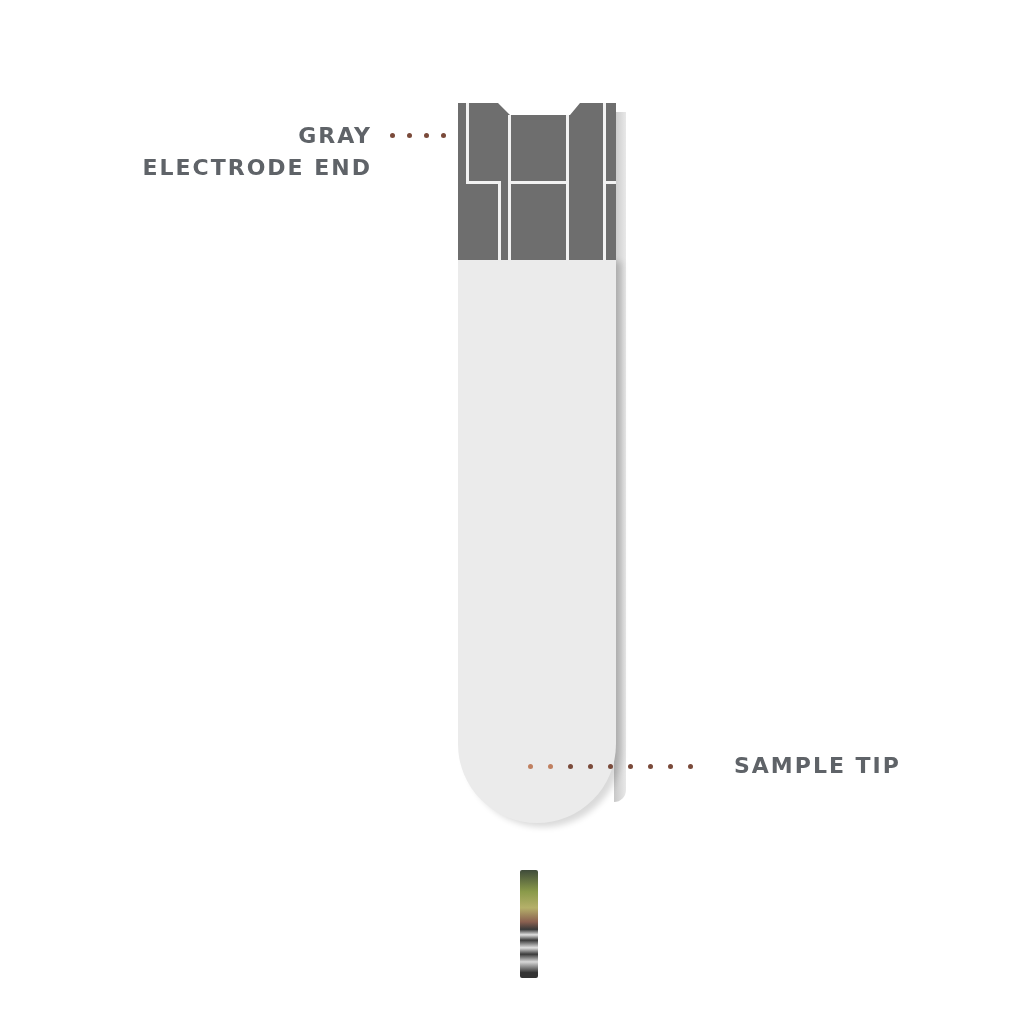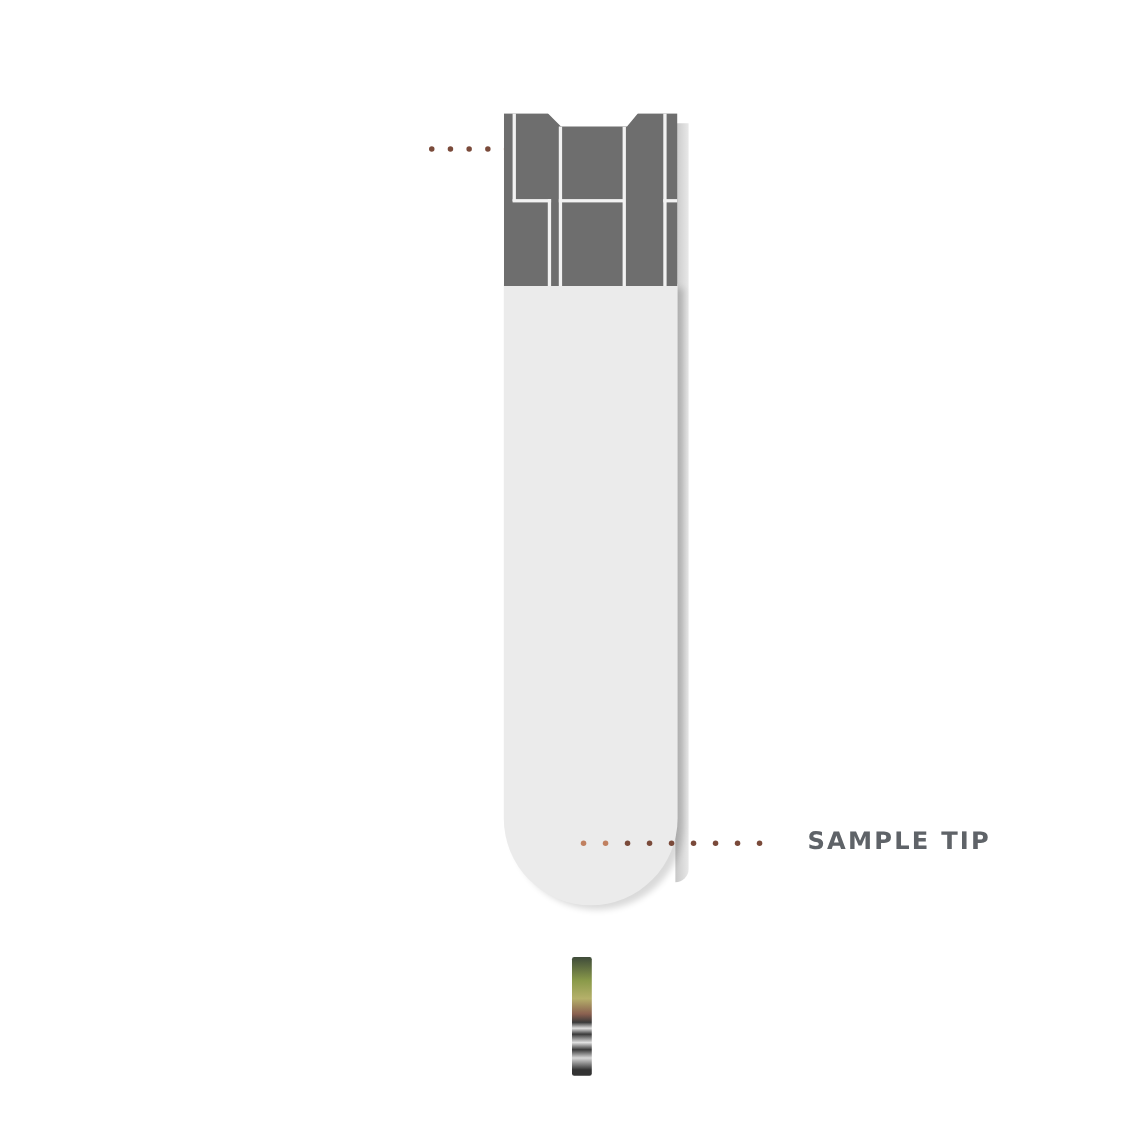--- a/index.html
+++ b/index.html
@@ -14,20 +14,22 @@
   .strip-shadow { position:absolute; left:614px; top:112px; width:12px; height:690px; background:linear-gradient(to right,#c8c8c8,#e8e8e8); border-radius:0 0 40px 0; }
   .strip-body { position:absolute; left:0; top:155px; width:158px; height:565px; background:#ebebeb; border-radius:0 0 80px 80px; box-shadow: 6px 4px 6px rgba(0,0,0,0.15); }
   .electrode { position:absolute; left:0; top:0; width:158px; height:157px; background:#6e6e6e; clip-path: polygon(0 0, 40px 0, 52px 12px, 112px 12px, 122px 0, 158px 0, 158px 157px, 0 157px); }
   .line { position:absolute; background:#f2f2f2; }
   .sample-tip { position:absolute; left:62px; top:612px; width:18px; height:108px; background:linear-gradient(to bottom,#3f4b3a 0%,#8a9a4a 20%,#b5b06a 35%,#8a6050 48%,#3a3a3a 55%,#e0e0e0 60%,#3a3a3a 65%,#e0e0e0 72%,#3a3a3a 78%,#d8d8d8 85%,#333 95%); border-radius:2px; }
 </style>
 </head>
 <body>
 
 <div class="label label-gray">
+  <span>GRAY</span>
+  <span>ELECTRODE END</span>
 </div>
 
 <div class="dots" style="left:390px; top:133px; width:130px;">
   <div class="dot" style="left:0"></div>
   <div class="dot" style="left:17px"></div>
   <div class="dot" style="left:34px"></div>
   <div class="dot" style="left:51px"></div>
   <div class="dot" style="left:68px;background:#c08060"></div>
   <div class="dot" style="left:85px;background:#c08060;opacity:.6"></div>
   <div class="dot" style="left:102px;background:#c08060;opacity:.5"></div>

